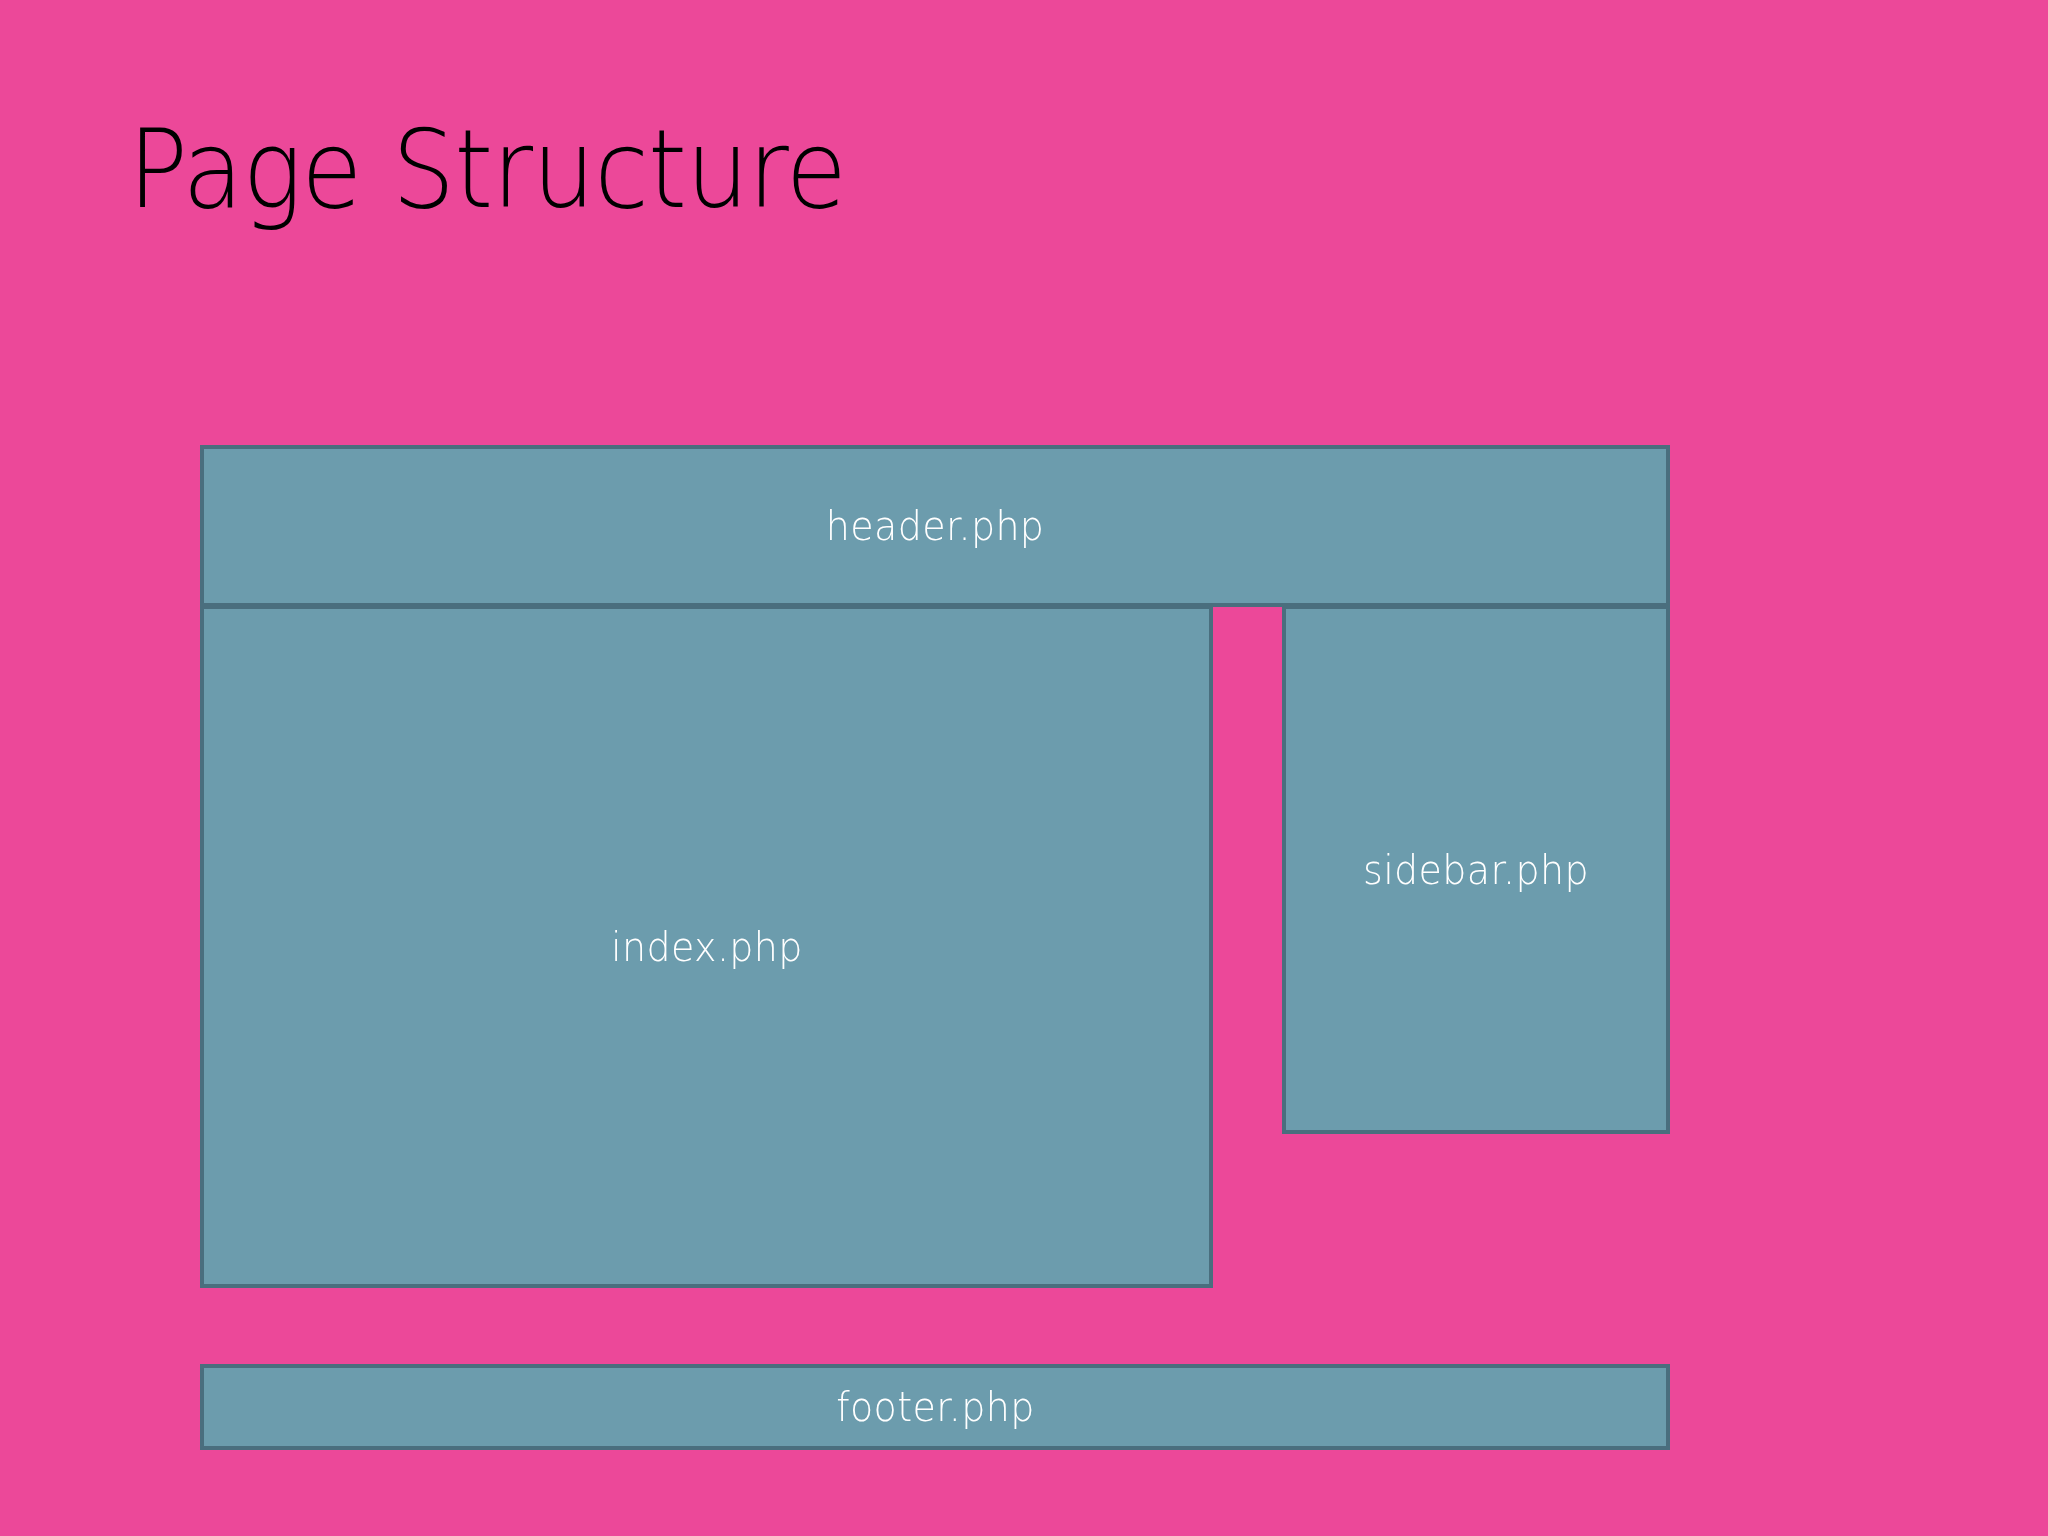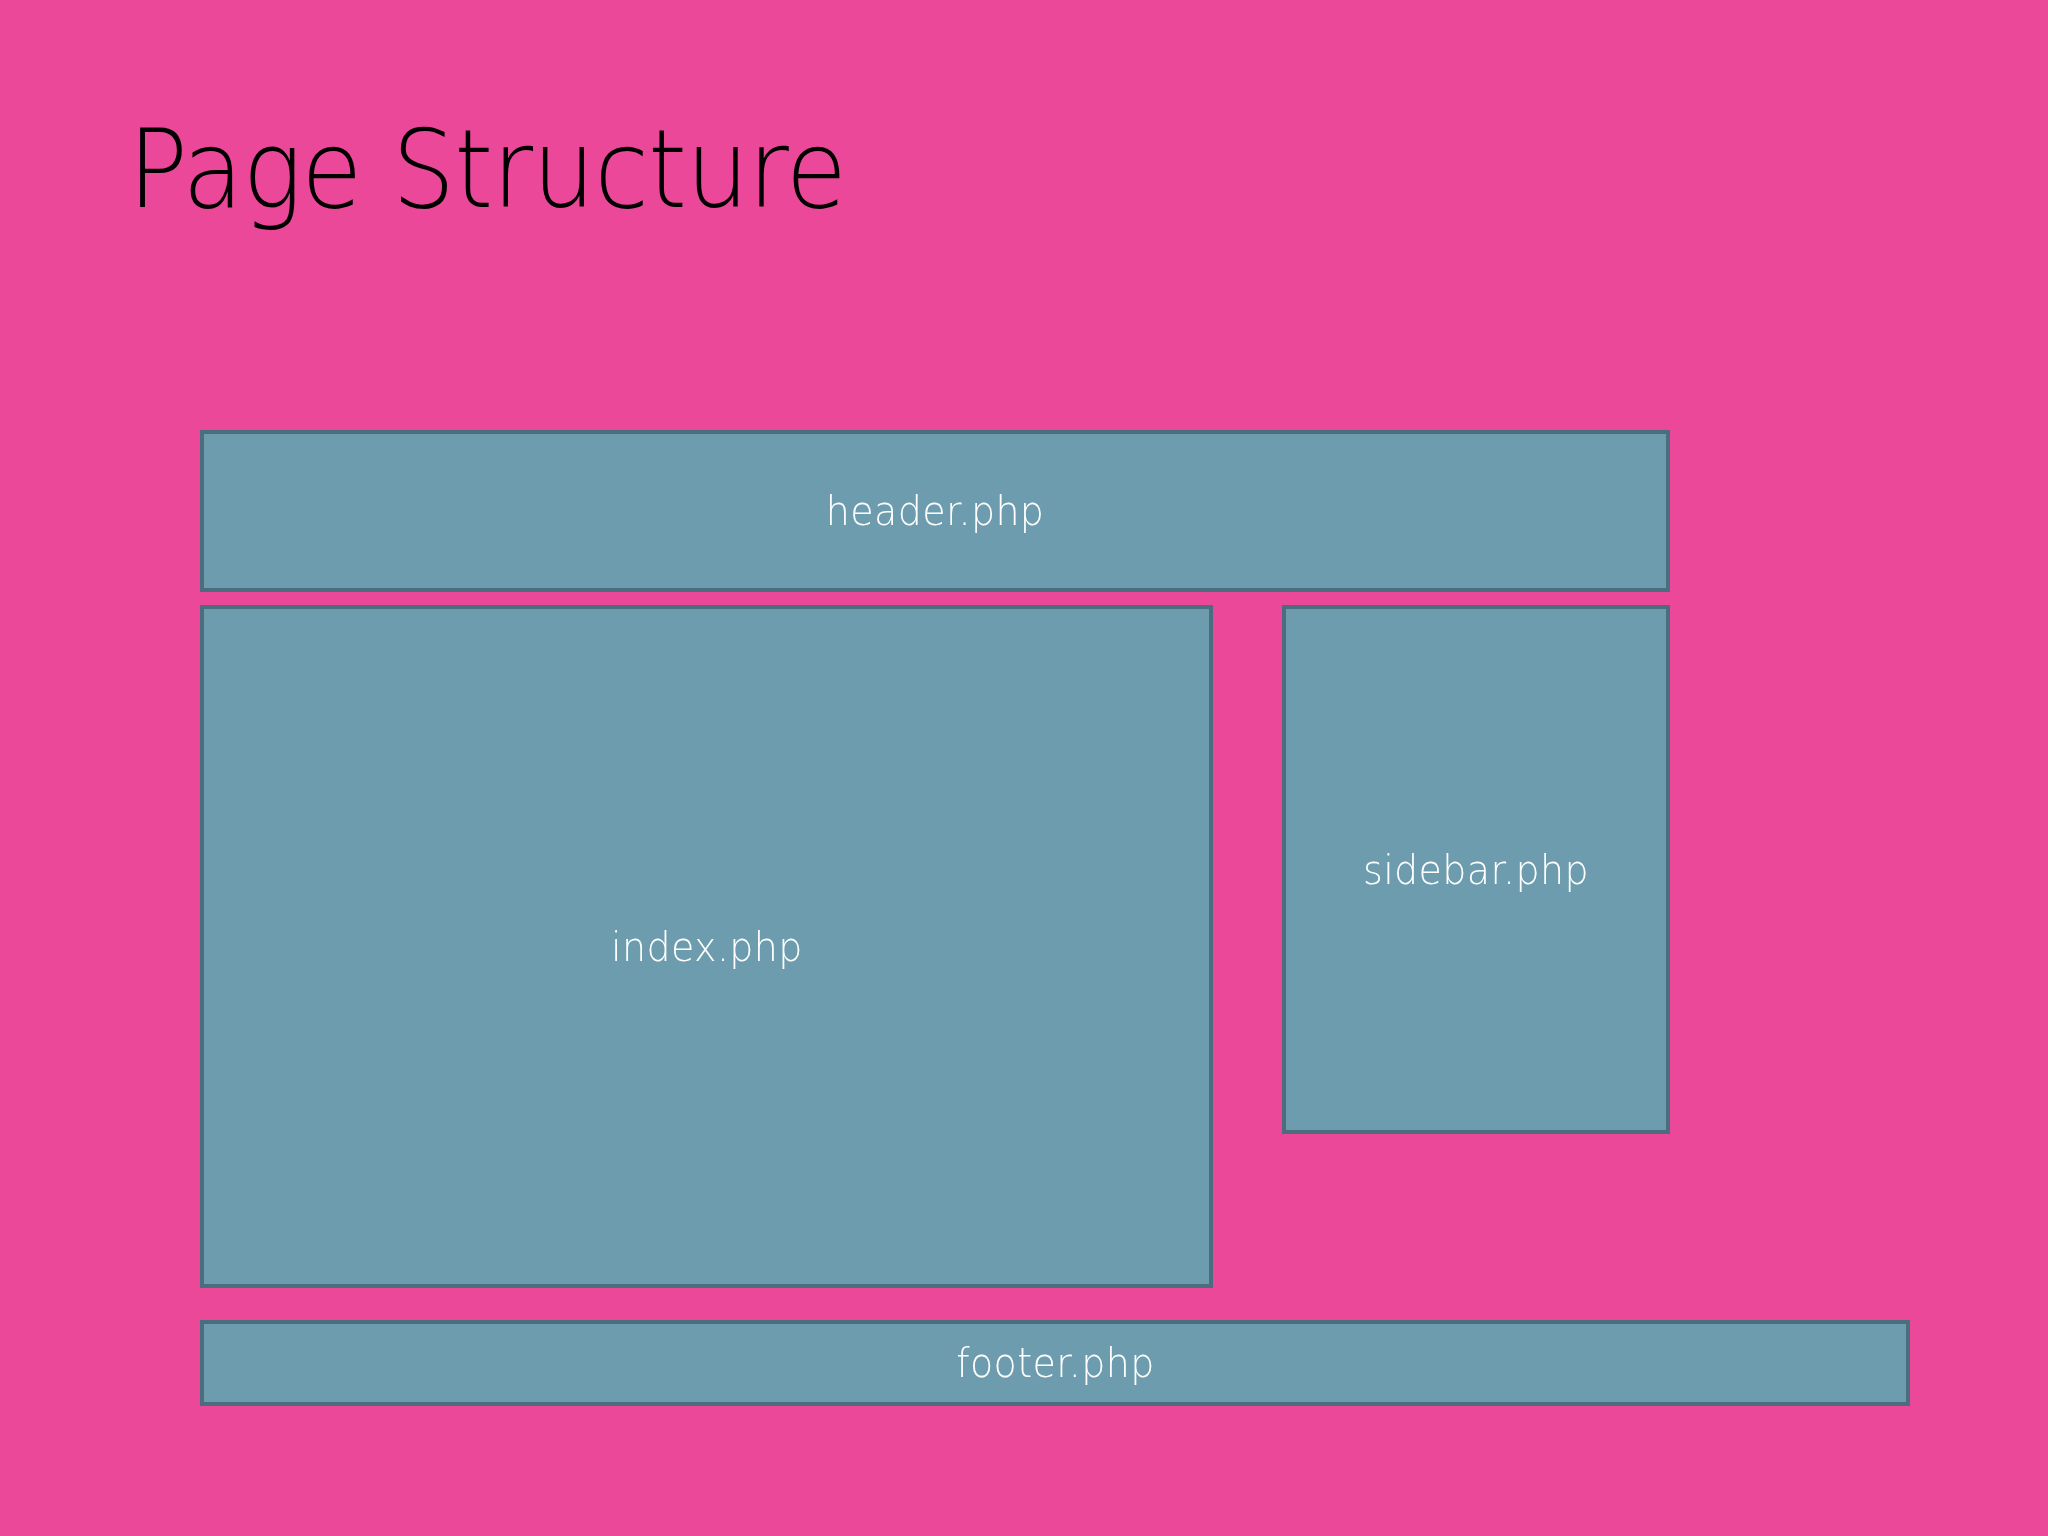--- a/index.html
+++ b/index.html
@@ -62,24 +62,24 @@
     color: #ffffff;
     font-size: 40px;
     font-weight: 300;
     line-height: 1;
     letter-spacing: 0.4px;
     white-space: nowrap;
     font-family: "DejaVu Sans", "Liberation Sans", sans-serif;
     transform: scaleX(0.95);
   }
 
-  #box-header  { left: 200px;  top: 430px;  width: 1470px; height: 162px; }
+  #box-header  { left: 200px;  top: 445px;  width: 1470px; height: 162px; }
   #box-index   { left: 200px;  top: 605px;  width: 1013px; height: 683px; text-align: center; }
   #box-sidebar { left: 1282px; top: 605px;  width: 388px;  height: 529px; }
-  #box-footer  { left: 200px;  top: 1320px; width: 1710px; height: 86px;  }
+  #box-footer  { left: 200px;  top: 1364px; width: 1470px; height: 86px;  }
 </style>
 </head>
 <body>
 
 <div id="slide">
 
   <div id="slide-title">Page Structure</div>
 
   <div id="diagram">
 

